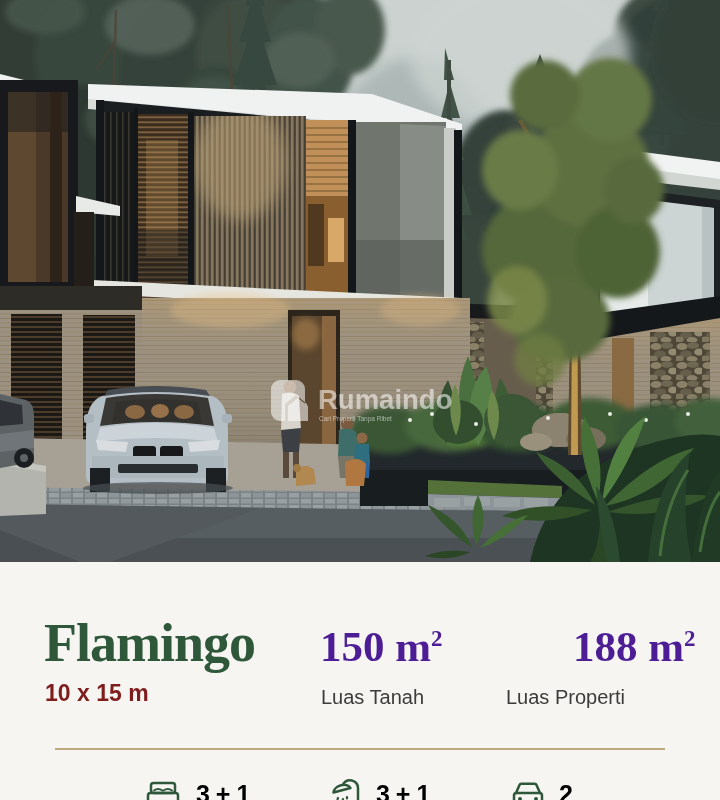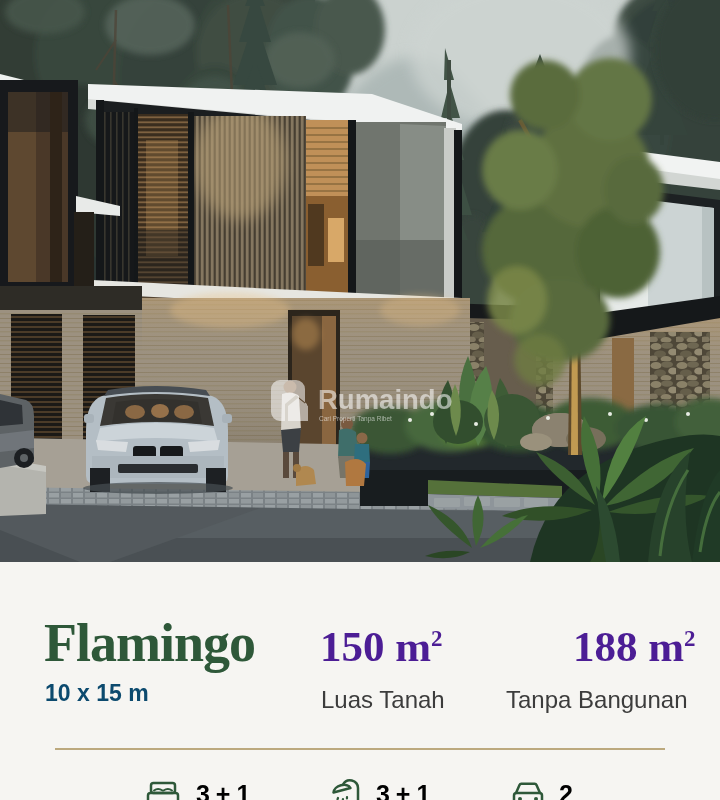--- a/index.html
+++ b/index.html
@@ -2,24 +2,24 @@
 <html><head>
 <meta charset="utf-8">
 <style>
   html,body{margin:0;padding:0;}
   body{width:720px;height:800px;overflow:hidden;background:#f6f5f2;font-family:"Liberation Sans",sans-serif;}
   #photo{position:absolute;left:0;top:0;width:720px;height:562px;}
   #info{position:absolute;left:0;top:562px;width:720px;height:238px;background:#f6f5f2;}
   #infotext{position:absolute;left:0;top:15px;width:604px;height:800px;pointer-events:none;}
   #infotext>*{position:absolute;}
   #flam{position:absolute;left:44px;top:597px;font-family:"Liberation Serif",serif;font-weight:bold;font-size:54px;color:#2e5839;letter-spacing:-1px;}
-  #dim{position:absolute;left:45px;top:665px;font-size:23px;color:#0c4a6e;font-weight:bold;}
+  #dim{position:absolute;left:45px;top:665px;font-size:23px;color:#7f1d1d;font-weight:bold;}
   .num{position:absolute;top:607px;font-family:"Liberation Serif",serif;font-weight:bold;font-size:43px;color:#4c1d95;white-space:nowrap;}
   .num sup{font-size:23px;}
-  .lab{position:absolute;top:671px;font-size:24px;color:#3c3c3c;white-space:nowrap;}
+  .lab{position:absolute;top:671px;font-size:20px;color:#3c3c3c;white-space:nowrap;}
   #hr1{position:absolute;left:55px;top:733px;width:610px;height:1.6px;background:#bca97e;}
   .ic{position:absolute;top:763px;}
   .cnt{position:absolute;top:765px;font-size:25px;font-weight:bold;color:#000000;letter-spacing:-0.5px;}
 </style>
 </head>
 <body>
 <svg id="photo" viewBox="0 0 720 562">
 <defs>
   <pattern id="slats" width="5" height="8" patternUnits="userSpaceOnUse">
     <rect width="5" height="8" fill="#2a2620"></rect>
@@ -427,21 +427,21 @@
 </g>
 </svg>
 
 <div id="info"></div>
 <div id="infotext">
   <div id="flam">Flamingo</div>
   <div id="dim">10 x 15 m</div>
   <div class="num" style="left:320px;">150 m<sup>2</sup></div>
   <div class="lab" style="left:321px;">Luas Tanah</div>
   <div class="num" style="left:529px;margin-left:44px;">188 m<sup>2</sup></div>
-  <div class="lab" style="left:506px;">Tanpa Bangunan</div>
+  <div class="lab" style="left:506px;">Luas Properti</div>
   <div id="hr1"></div>
 
   <svg class="ic" style="left:146px;top:765px;" width="34" height="31" viewBox="0 0 34 31" fill="none" stroke="#2e5839" stroke-width="2.5" stroke-linecap="round" stroke-linejoin="round">
     <rect x="5" y="3" width="24" height="10" rx="2.5"></rect>
     <rect x="2" y="13" width="30" height="11" rx="2.5"></rect>
     <path d="M8,10.5 Q12,7.5 16.5,10.5 M17.5,10.5 Q22,7.5 26,10.5" stroke-width="2"></path>
     <path d="M4.5,24 v4 M29.5,24 v4"></path>
   </svg>
   <div class="cnt" style="left:196px;">3 + 1</div>
 

